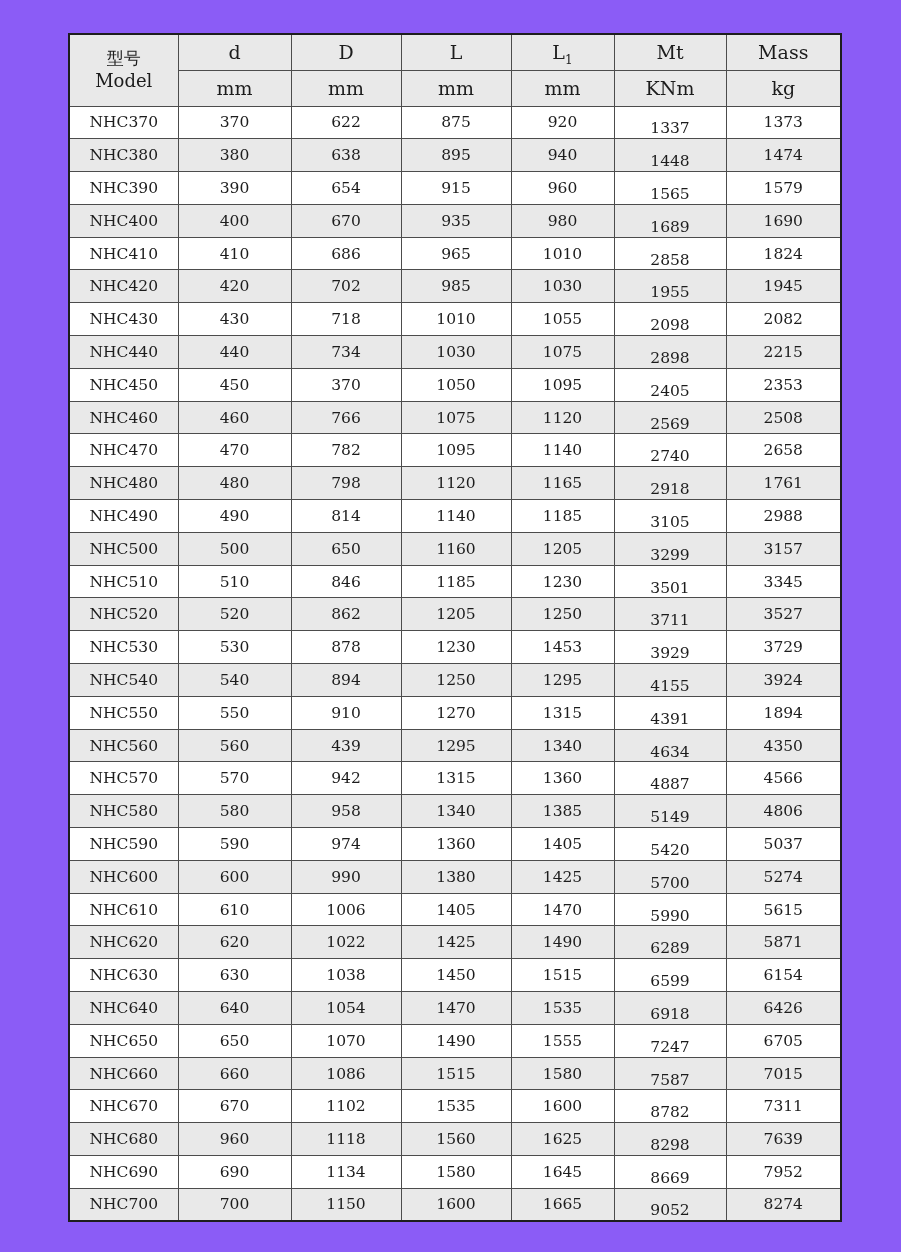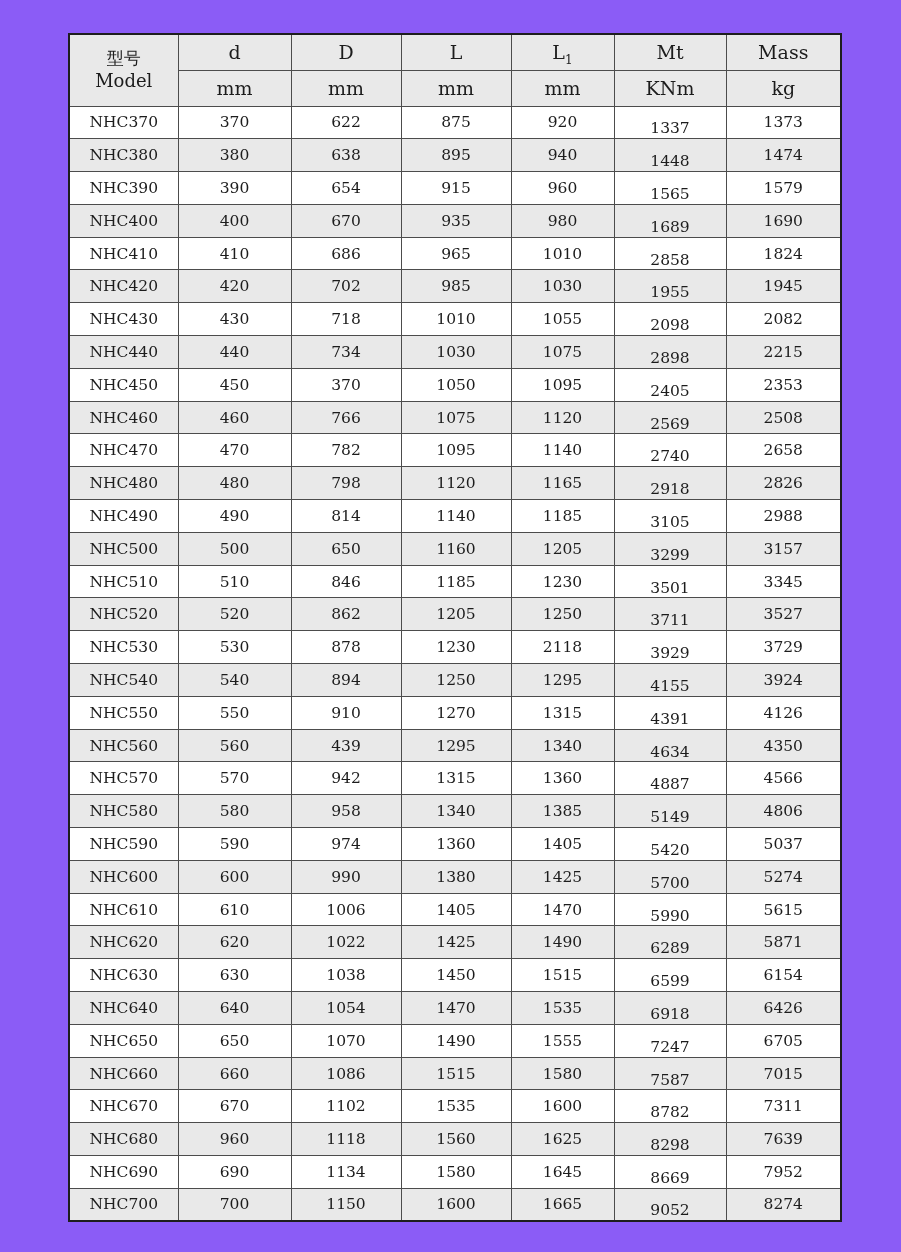--- a/index.html
+++ b/index.html
@@ -199,21 +199,21 @@
           <td><span class="mt-val">2740</span></td>
           <td>2658</td>
         </tr>
         <tr>
           <td class="model-cell">NHC480</td>
           <td>480</td>
           <td>798</td>
           <td>1120</td>
           <td>1165</td>
           <td><span class="mt-val">2918</span></td>
-          <td>2826</td>
+          <td>1761</td>
         </tr>
         <tr>
           <td class="model-cell">NHC490</td>
           <td>490</td>
           <td>814</td>
           <td>1140</td>
           <td>1185</td>
           <td><span class="mt-val">3105</span></td>
           <td>2988</td>
         </tr>
@@ -242,41 +242,41 @@
           <td>1205</td>
           <td>1250</td>
           <td><span class="mt-val">3711</span></td>
           <td>3527</td>
         </tr>
         <tr>
           <td class="model-cell">NHC530</td>
           <td>530</td>
           <td>878</td>
           <td>1230</td>
-          <td>2118</td>
+          <td>1453</td>
           <td><span class="mt-val">3929</span></td>
           <td>3729</td>
         </tr>
         <tr>
           <td class="model-cell">NHC540</td>
           <td>540</td>
           <td>894</td>
           <td>1250</td>
           <td>1295</td>
           <td><span class="mt-val">4155</span></td>
           <td>3924</td>
         </tr>
         <tr>
           <td class="model-cell">NHC550</td>
           <td>550</td>
           <td>910</td>
           <td>1270</td>
           <td>1315</td>
           <td><span class="mt-val">4391</span></td>
-          <td>4126</td>
+          <td>1894</td>
         </tr>
         <tr>
           <td class="model-cell">NHC560</td>
           <td>560</td>
           <td>439</td>
           <td>1295</td>
           <td>1340</td>
           <td><span class="mt-val">4634</span></td>
           <td>4350</td>
         </tr>

